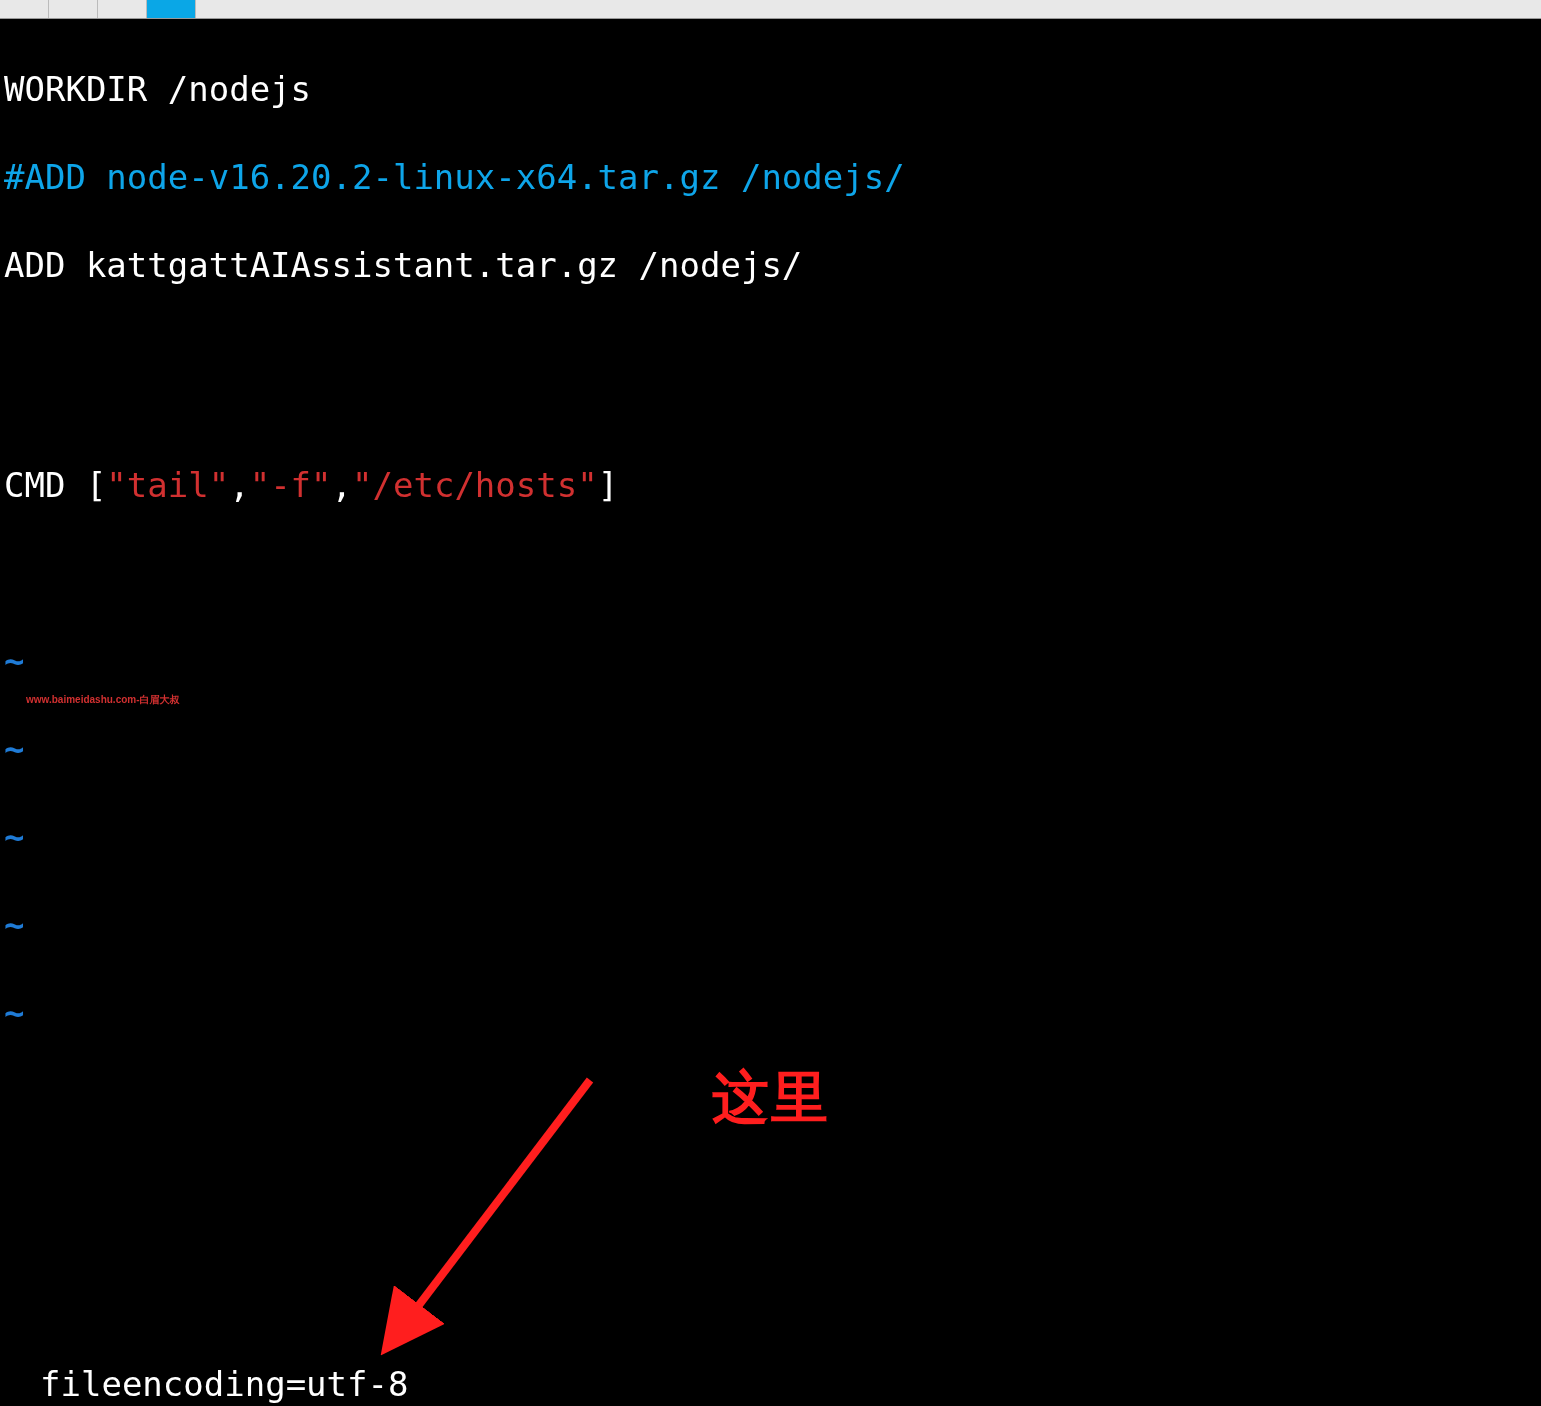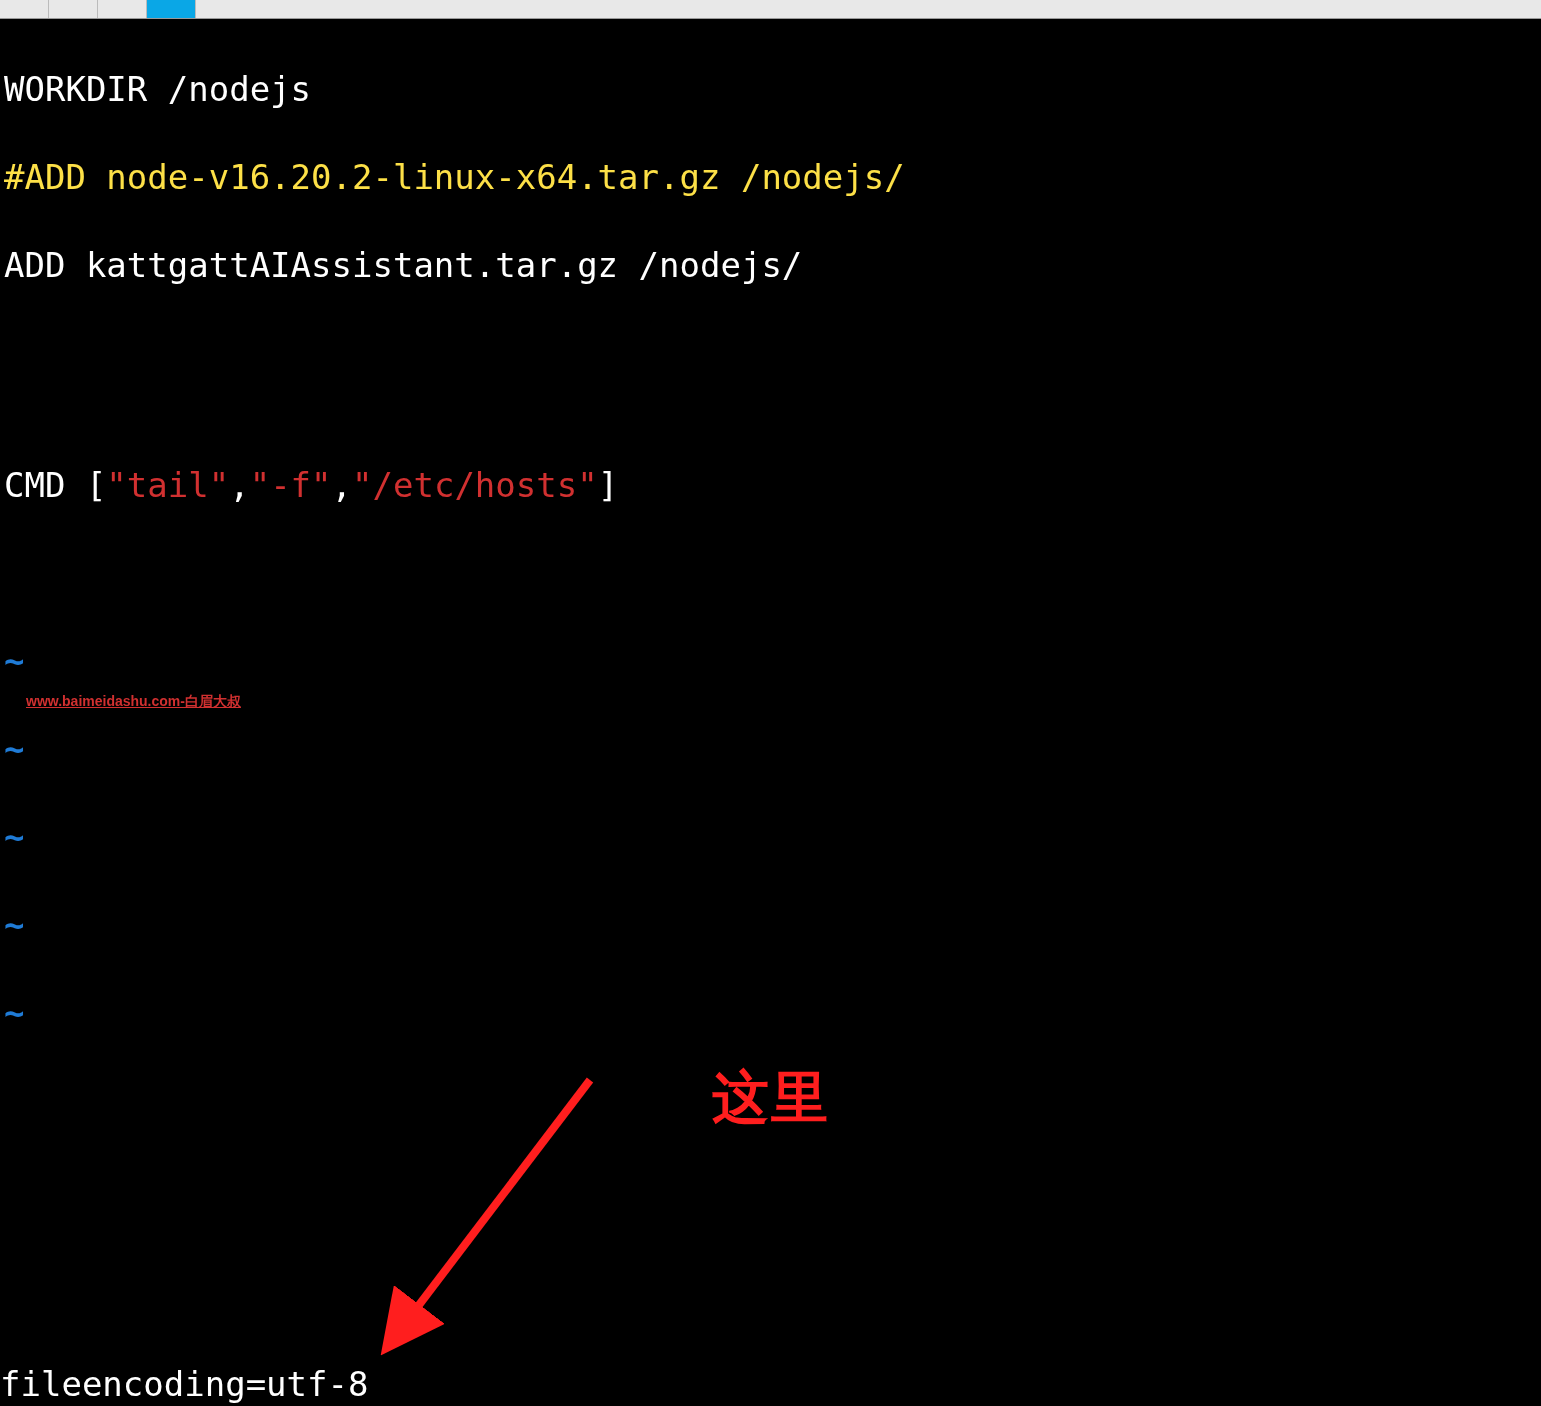--- a/index.html
+++ b/index.html
@@ -41,46 +41,46 @@
     white-space: pre;
     line-height: 44px;
     letter-spacing: 0px;
   }
   .line { display: block; }
   .cursor {
     background: #00ff00;
     color: #000000;
   }
   .comment {
-    color: #fde047;
+    color: #0ea5e9;
   }
   .str {
     color: #d13030;
   }
   .tilde {
     color: #1f7bd6;
     font-weight: bold;
   }
   .status {
     position: absolute;
     bottom: 0;
     left: 0;
+    padding-left: 40px;
     color: #ffffff;
     line-height: 44px;
   }
   .watermark {
     position: absolute;
     top: 693px;
     left: 26px;
-    font-size: 14px;
+    font-size: 10px;
     font-family: sans-serif;
     color: #d13030;
     font-weight: bold;
     letter-spacing: 0px;
-    text-decoration: underline;
   }
   .annotation {
     position: absolute;
     color: #ff1e1e;
     font-family: "Microsoft YaHei", "PingFang SC", sans-serif;
     font-weight: 700;
     pointer-events: none;
   }
   .anno-label {
     position: absolute;

